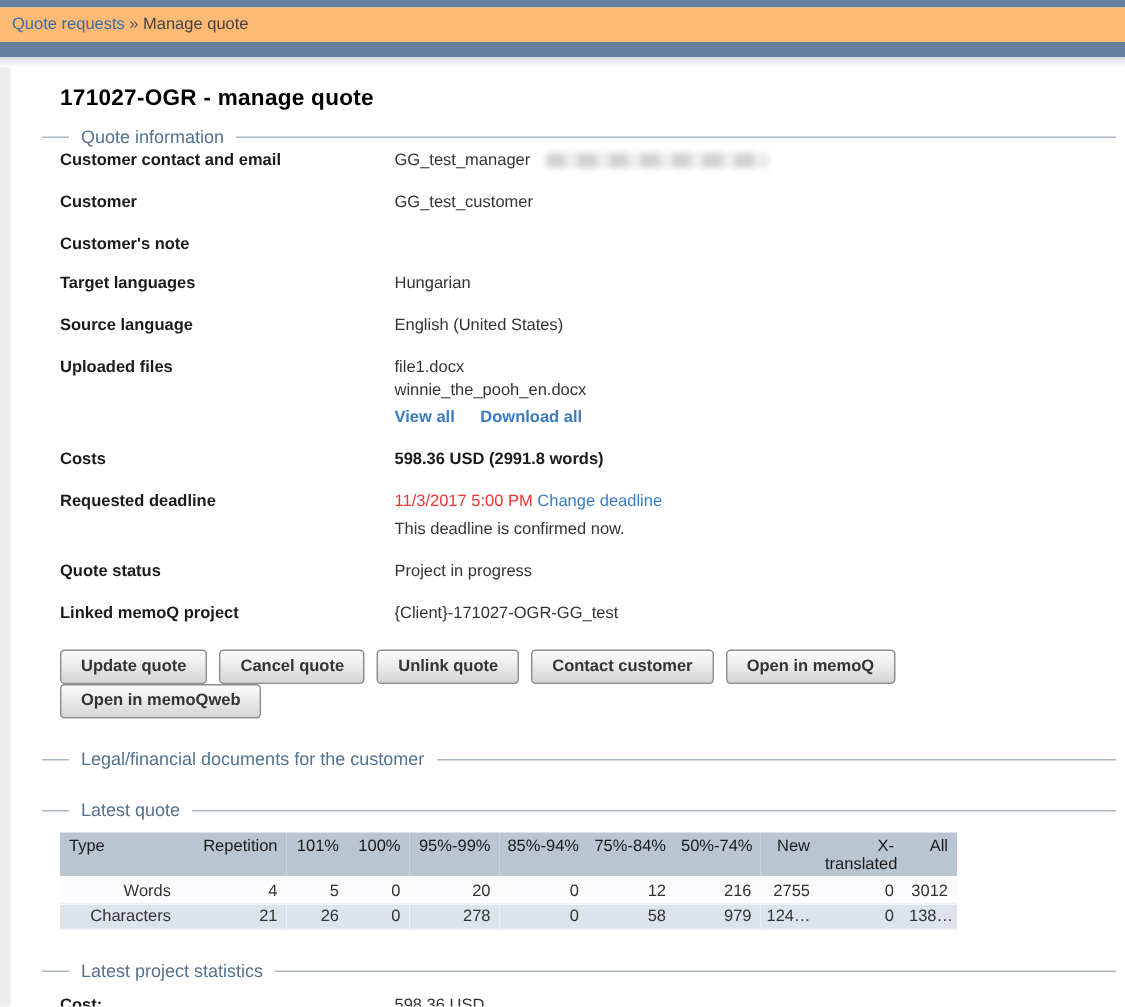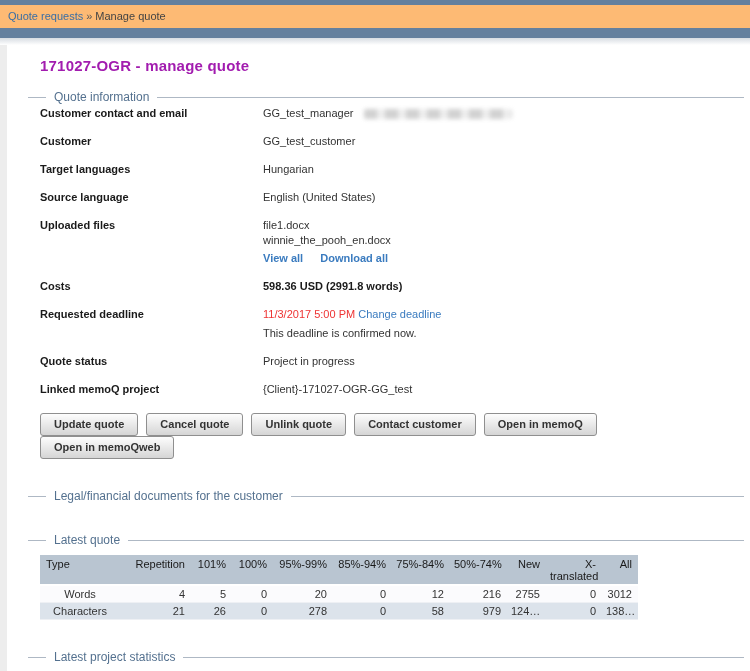--- a/index.html
+++ b/index.html
@@ -29,28 +29,28 @@
   .left-strip {
     position: absolute; left: 0; top: 0; bottom: 0; width: 7px;
     background: #ededed;
   }
 
   main { padding: 4px 6px 4px 28px; }
   h1.page-title {
     margin: 8px 0 10px 12px;
     font-size: 15px;
     font-weight: bold;
-    color: #a21caf;
+    color: #000000;
     letter-spacing: 0.2px;
   }
 
   fieldset.section {
     border: none;
     border-top: 1px solid #aeb8c4;
-    margin: 16px 0 6px 0;
+    margin: 0 0 6px 0;
     padding: 2px 0 4px 0;
   }
   fieldset.section legend {
     color: #54718f;
     font-size: 12px;
     padding: 0 8px;
     margin-left: 18px;
   }
 
   .field-row { display: flex; margin: 0 0 13px 12px; align-items: flex-start; }
@@ -115,21 +115,21 @@
   }
   table.stats th:first-child { text-align: left; padding-left: 6px; }
   table.stats td {
     text-align: right;
     padding: 2px 6px 2px 4px;
     border-bottom: 1px solid #eef0f4;
     white-space: nowrap;
     overflow: hidden;
     color: #333;
   }
-  table.stats td:first-child { text-align: center; padding-left: 6px; }
+  table.stats td:first-child { text-align: right; padding-left: 6px; }
   table.stats tbody tr:nth-child(odd) { background: #fbfbfd; }
   table.stats tbody tr:nth-child(even) { background: #dce3eb; }
   table.stats th:nth-child(1)  { width: 80px; }
   table.stats th:nth-child(2)  { width: 71px; }
   table.stats th:nth-child(3)  { width: 41px; }
   table.stats th:nth-child(4)  { width: 41px; }
   table.stats th:nth-child(5)  { width: 60px; }
   table.stats th:nth-child(6)  { width: 59px; }
   table.stats th:nth-child(7)  { width: 58px; }
   table.stats th:nth-child(8)  { width: 57px; }
@@ -161,20 +161,24 @@
       <div class="field-row">
         <div class="field-label">Customer contact and email</div>
         <div class="field-value"><span>GG_test_manager</span><span class="redacted-email"></span></div>
       </div>
 
       <div class="field-row">
         <div class="field-label">Customer</div>
         <div class="field-value">GG_test_customer</div>
       </div>
 
+      <div class="field-row">
+        <div class="field-label">Customer's note</div>
+        <div class="field-value"></div>
+      </div>
 
       <div class="field-row">
         <div class="field-label">Target languages</div>
         <div class="field-value">Hungarian</div>
       </div>
 
       <div class="field-row">
         <div class="field-label">Source language</div>
         <div class="field-value">English (United States)</div>
       </div>

